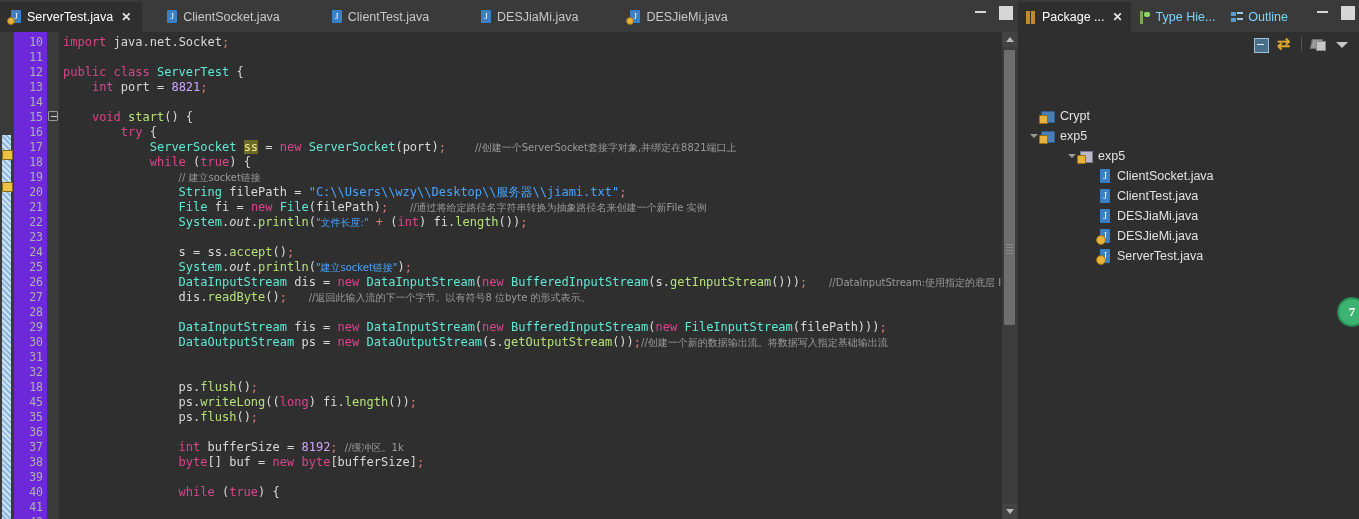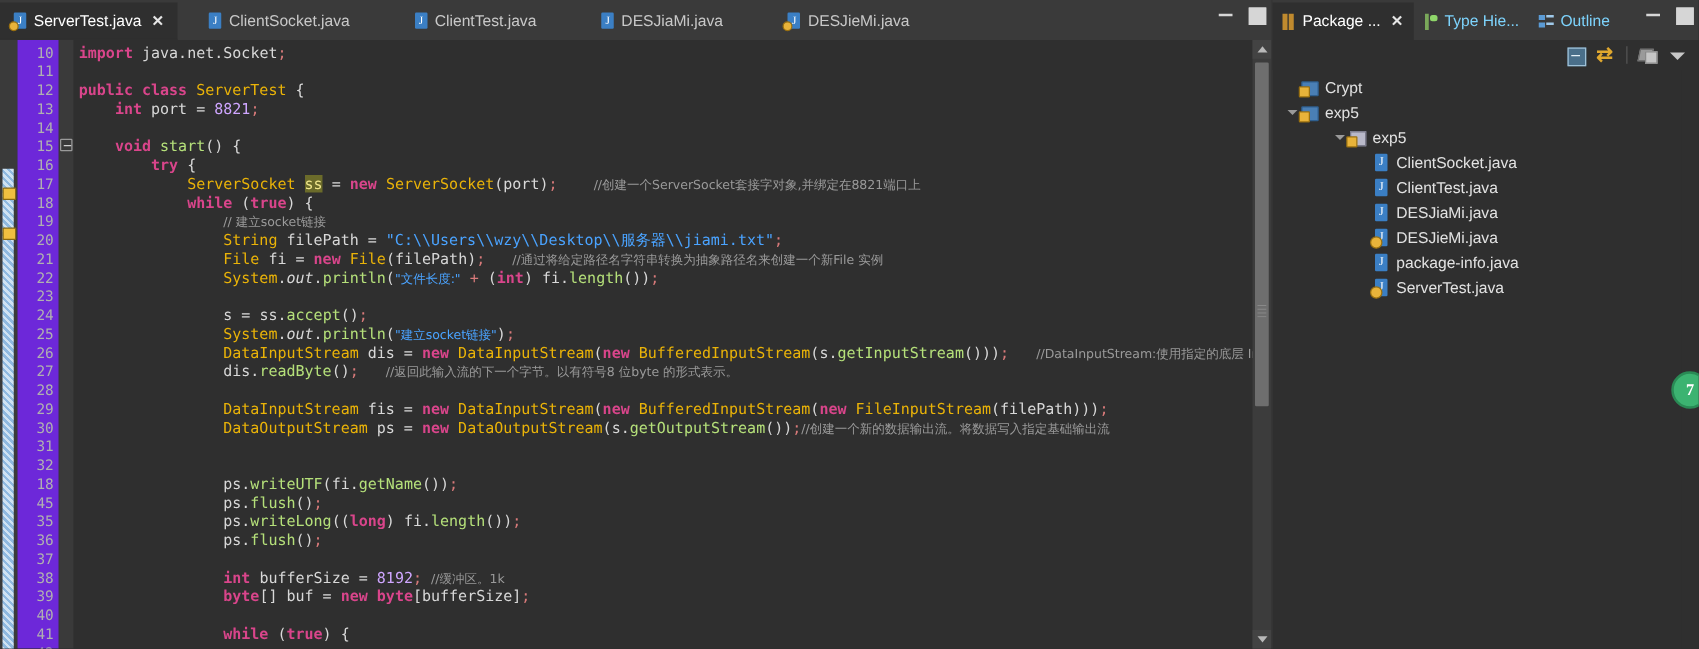--- a/index.html
+++ b/index.html
@@ -42,22 +42,22 @@
 
   .fold-col { width:12px; background:#3a3a3a; flex:0 0 12px; position:relative; }
   .fold-mark { position:absolute; left:1px; width:10px; height:10px; border:1px solid #9a9a9a; background:#3a3a3a; border-radius:1px; }
   .fold-mark:after{content:""; position:absolute; left:2px; top:4px; width:6px; height:1px; background:#d0d0d0;}
 
   .code-area { flex:1; position:relative; overflow:hidden; background:#2f2f2f; padding-top:3px; }
   .cl { height:15px; line-height:15px; font-family:"DejaVu Sans Mono", monospace; font-size:12px; white-space:pre; color:#d4d4d4; padding-left:4px; }
   .cl.hl { background:#4a4a46; }
 
   
-  .kw   { color:#d9458b; font-weight:bold;text-align:center; }
-  .type { color:#eab308; }
+  .kw   { color:#d9458b; font-weight:normal;text-align:center; }
+  .type { color:#5eead4; }
   .str  { color:#4aa3ff; }
   .cmt  { color:#9a9a9a; }
   .num  { color:#cfa6ff; }
   .pun  { color:#d87a7a; }
   .fn   { color:#b5e07a; }
   .plain{ color:#d8d8d8; }
   .stat { color:#d8d8d8; font-style:italic; }
   .occ  { background:#6b6b2a; color:#f0e68c; }
   .cjk  { font-family:"DejaVu Sans", sans-serif; font-size:10px; }
 
@@ -228,21 +228,20 @@
           <div class="cl">&nbsp;</div>
           <div class="cl"><span class="plain">                </span><span class="plain">s </span><span class="plain">=</span><span class="plain"> ss</span><span class="plain">.</span><span class="fn">accept</span><span class="plain">()</span><span class="pun">;</span></div>
           <div class="cl"><span class="plain">                </span><span class="type">System</span><span class="plain">.</span><span class="stat">out</span><span class="plain">.</span><span class="fn">println</span><span class="plain">(</span><span class="str cjk">"建立socket链接"</span><span class="plain">)</span><span class="pun">;</span></div>
           <div class="cl"><span class="plain">                </span><span class="type">DataInputStream</span><span class="plain"> dis </span><span class="plain">=</span><span class="plain"> </span><span class="kw">new</span><span class="plain"> </span><span class="type">DataInputStream</span><span class="plain">(</span><span class="kw">new</span><span class="plain"> </span><span class="type">BufferedInputStream</span><span class="plain">(s</span><span class="plain">.</span><span class="fn">getInputStream</span><span class="plain">()))</span><span class="pun">;</span><span class="plain">   </span><span class="cmt cjk">//DataInputStream:使用指定的底层 In</span></div>
           <div class="cl"><span class="plain">                </span><span class="plain">dis</span><span class="plain">.</span><span class="fn">readByte</span><span class="plain">()</span><span class="pun">;</span><span class="plain">   </span><span class="cmt cjk">//返回此输入流的下一个字节。以有符号8 位byte 的形式表示。</span></div>
           <div class="cl">&nbsp;</div>
           <div class="cl"><span class="plain">                </span><span class="type">DataInputStream</span><span class="plain"> fis </span><span class="plain">=</span><span class="plain"> </span><span class="kw">new</span><span class="plain"> </span><span class="type">DataInputStream</span><span class="plain">(</span><span class="kw">new</span><span class="plain"> </span><span class="type">BufferedInputStream</span><span class="plain">(</span><span class="kw">new</span><span class="plain"> </span><span class="type">FileInputStream</span><span class="plain">(filePath)))</span><span class="pun">;</span></div>
           <div class="cl"><span class="plain">                </span><span class="type">DataOutputStream</span><span class="plain"> ps </span><span class="plain">=</span><span class="plain"> </span><span class="kw">new</span><span class="plain"> </span><span class="type">DataOutputStream</span><span class="plain">(s</span><span class="plain">.</span><span class="fn">getOutputStream</span><span class="plain">())</span><span class="pun">;</span><span class="cmt cjk">//创建一个新的数据输出流。将数据写入指定基础输出流</span></div>
           <div class="cl">&nbsp;</div>
           <div class="cl">&nbsp;</div>
-          <div class="cl"><span class="plain">                </span><span class="plain">ps</span><span class="plain">.</span><span class="fn">writeUTF</span><span class="plain">(fi</span><span class="plain">.</span><span class="fn">getName</span><span class="plain">())</span><span class="pun">;</span></div>
           <div class="cl"><span class="plain">                </span><span class="plain">ps</span><span class="plain">.</span><span class="fn">flush</span><span class="plain">()</span><span class="pun">;</span></div>
           <div class="cl"><span class="plain">                </span><span class="plain">ps</span><span class="plain">.</span><span class="fn">writeLong</span><span class="plain">((</span><span class="kw">long</span><span class="plain">) fi</span><span class="plain">.</span><span class="fn">length</span><span class="plain">())</span><span class="pun">;</span></div>
           <div class="cl"><span class="plain">                </span><span class="plain">ps</span><span class="plain">.</span><span class="fn">flush</span><span class="plain">()</span><span class="pun">;</span></div>
           <div class="cl">&nbsp;</div>
           <div class="cl"><span class="plain">                </span><span class="kw">int</span><span class="plain"> bufferSize </span><span class="plain">=</span><span class="plain"> </span><span class="num">8192</span><span class="pun">;</span><span class="plain"> </span><span class="cmt cjk">//缓冲区。1k</span></div>
           <div class="cl"><span class="plain">                </span><span class="kw">byte</span><span class="plain">[] buf </span><span class="plain">=</span><span class="plain"> </span><span class="kw">new</span><span class="plain"> </span><span class="kw">byte</span><span class="plain">[bufferSize]</span><span class="pun">;</span></div>
           <div class="cl">&nbsp;</div>
           <div class="cl"><span class="plain">                </span><span class="kw">while</span><span class="plain"> (</span><span class="kw">true</span><span class="plain">) {</span></div>
         </div>
     </div>
@@ -283,21 +282,21 @@
 
     <div class="rtoolbar">
       <div class="tb-ico tb-collapse"></div>
       <div class="tb-ico tb-link"></div>
       <div class="tb-sep"></div>
       <div class="tb-ico tb-view"></div>
       <div class="tb-ico tb-menu"></div>
     </div>
 
     <div class="tree" id="tree-host">
-        <div class="node" style="padding-left: 10px;">
+        <div class="node" style="padding-left: 10px; margin-top: 46px;">
           <span class="arrow"></span>
           <span class="n-ico ic-proj"></span>
           <span class="n-label">Crypt</span>
         </div>
         <div class="node" style="padding-left: 10px;">
           <span class="arrow open"></span>
           <span class="n-ico ic-proj"></span>
           <span class="n-label">exp5</span>
         </div>
         <div class="node" style="padding-left: 48px;">
@@ -320,25 +319,20 @@
           <span class="n-ico ic-java"></span>
           <span class="n-label">DESJiaMi.java</span>
         </div>
         <div class="node" style="padding-left: 67px;">
           <span class="arrow"></span>
           <span class="n-ico ic-java ic-javaw"></span>
           <span class="n-label">DESJieMi.java</span>
         </div>
         <div class="node" style="padding-left: 67px;">
           <span class="arrow"></span>
-          <span class="n-ico ic-java"></span>
-          <span class="n-label">package-info.java</span>
-        </div>
-        <div class="node" style="padding-left: 67px;">
-          <span class="arrow"></span>
           <span class="n-ico ic-java ic-javaw"></span>
           <span class="n-label">ServerTest.java</span>
         </div>
       </div>
 
     <div class="r-vscroll"></div>
     <div class="badge-float">7</div>
   </div>
 </div>
 

